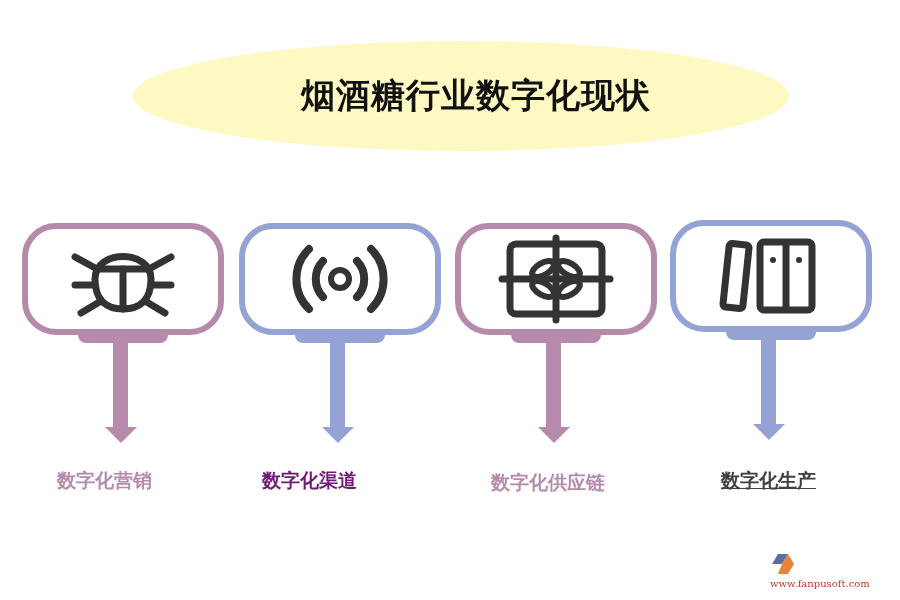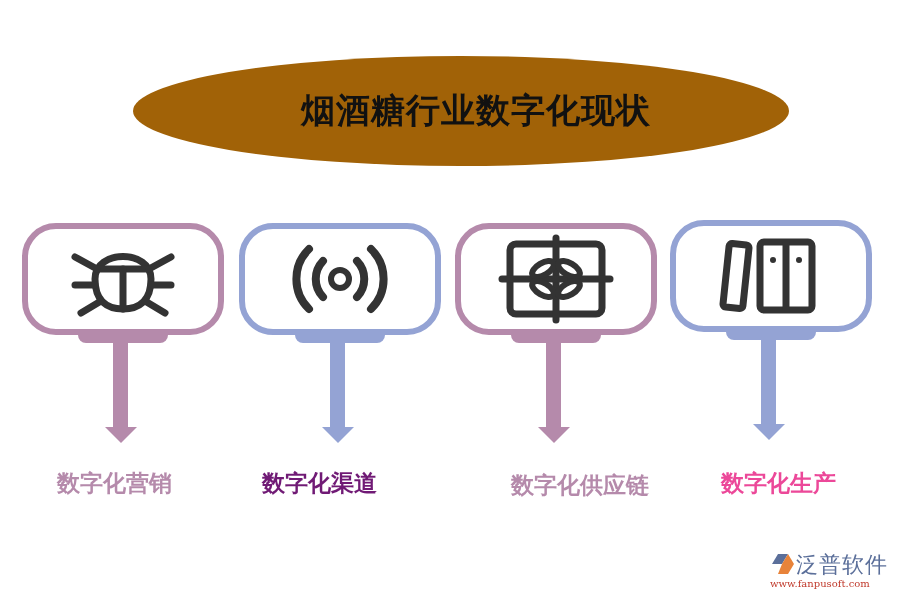--- a/index.html
+++ b/index.html
@@ -1,39 +1,39 @@
 <!DOCTYPE html>
 <html><head>
 <meta charset="utf-8">
 <style>
   html, body { margin:0; padding:0; background:#ffffff; }
   body { width:900px; height:600px; position:relative; overflow:hidden; font-family:"DejaVu Sans", "Liberation Sans", sans-serif; }
   .title-pill {
-    position:absolute; left:133px; top:56px; width:656px; height:110px;
-    background:#a16207; border-radius:50%/50%;
+    position:absolute; left:133px; top:41px; width:656px; height:110px;
+    background:#fef9c3; border-radius:50%/50%;
     display:flex; align-items:center; justify-content:center;
   }
   .title-text {
     font-size:34px; font-weight:bold; color:#111; letter-spacing:1px; padding-left:30px;
   }
   .node { position:absolute; width:200px; height:250px; }
   .card {
     position:absolute; left:0; top:0; width:190px; height:100px;
     border:6px solid; border-radius:34px; background:#fff; box-sizing:content-box;
   }
   .base {
     position:absolute; top:106px; left:56px; width:90px; height:14px; border-radius:0 0 8px 8px;
   }
   .stem { position:absolute; top:118px; left:91px; width:15px; height:88px; }
   .arrowhead {
     position:absolute; top:204px; left:83px; width:0; height:0;
     border-left:16px solid transparent; border-right:16px solid transparent; border-top:16px solid;
   }
   .icon { position:absolute; left:0; top:0; width:202px; height:112px; display:flex; align-items:center; justify-content:center; }
-  .label { position:absolute; font-size:23px; font-weight:bold; white-space:nowrap; }
+  .label { position:absolute; font-size:19px; font-weight:bold; white-space:nowrap; }
   .logo { position:absolute; left:770px; top:550px; width:125px; height:45px; }
   .logo-name { position:absolute; left:26px; top:0; font-size:22px; color:#5b6f9a; font-family:"DejaVu Sans", sans-serif; letter-spacing:1px; }
   .logo-url { position:absolute; left:0; top:28px; font-size:10px; color:#c0392b; font-family:"DejaVu Serif", serif; }
   .logo-mark { position:absolute; left:2px; top:4px; width:22px; height:20px; }
 </style>
 </head>
 <body>
 
 <div class="title-pill">
   <span class="title-text">烟酒糖行业数字化现状</span>
@@ -87,39 +87,38 @@
       <ellipse cx="47" cy="35" rx="12" ry="6" transform="rotate(-30 47 35)" stroke-width="6"></ellipse>
       <ellipse cx="73" cy="35" rx="12" ry="6" transform="rotate(30 73 35)" stroke-width="6"></ellipse>
       <ellipse cx="47" cy="55" rx="12" ry="6" transform="rotate(30 47 55)" stroke-width="6"></ellipse>
       <ellipse cx="73" cy="55" rx="12" ry="6" transform="rotate(-30 73 55)" stroke-width="6"></ellipse>
     </svg>
   </div>
   <div class="base" style="background:#b58aab;"></div>
   <div class="stem" style="background:#b58aab;"></div>
   <div class="arrowhead" style="border-top-color:#b58aab;"></div>
 </div>
-<div class="label" style="left:491px; top:470px; color:#b58aab;margin-left:20px;">数字化供应链</div>
+<div class="label" style="left:491px; top:470px; color:#b58aab;">数字化供应链</div>
 
 <div class="node" style="left:670px; top:220px;">
   <div class="card" style="border-color:#94a3d4;"></div>
   <div class="icon">
     <svg width="110" height="80" viewBox="0 0 110 80" fill="none" stroke="#333" stroke-width="7" stroke-linejoin="round">
       <rect x="10" y="8" width="20" height="64" rx="3" transform="rotate(6 20 40)"></rect>
       <rect x="44" y="6" width="52" height="68" rx="4"></rect>
       <line x1="70" y1="6" x2="70" y2="74"></line>
       <circle cx="57" cy="24" r="3" fill="#333" stroke="none"></circle>
       <circle cx="83" cy="24" r="3" fill="#333" stroke="none"></circle>
     </svg>
   </div>
   <div class="base" style="background:#94a3d4;"></div>
   <div class="stem" style="background:#94a3d4;"></div>
   <div class="arrowhead" style="border-top-color:#94a3d4;"></div>
 </div>
-<div class="label" style="left:721px; top:468px; color:#ec4899;">数字化生产</div>
+<div class="label" style="left:721px; top:468px; color:#404040;text-decoration:underline;">数字化生产</div>
 
 <div class="logo">
   <svg class="logo-mark" viewBox="0 0 22 20">
     <polygon points="0,10 6,0 16,0 10,10" fill="#5b6f9a"></polygon>
     <polygon points="10,10 16,0 22,10 16,20 6,20" fill="#e8833a"></polygon>
   </svg>
-  <span class="logo-name">泛普软件</span>
   <span class="logo-url">www.fanpusoft.com</span>
 </div>
 
 </body></html>

